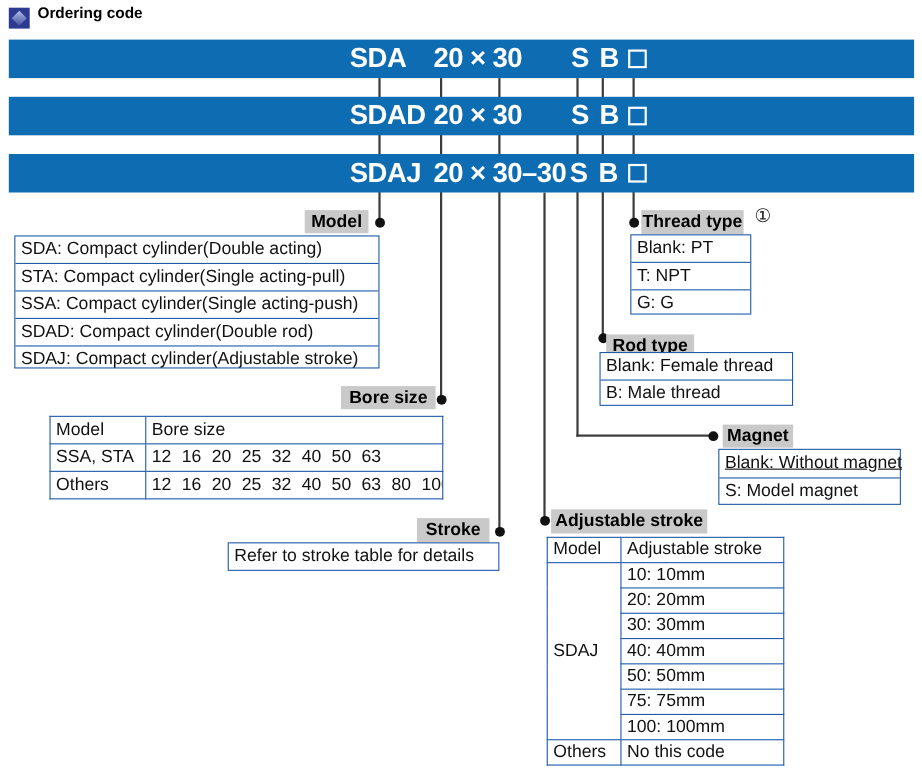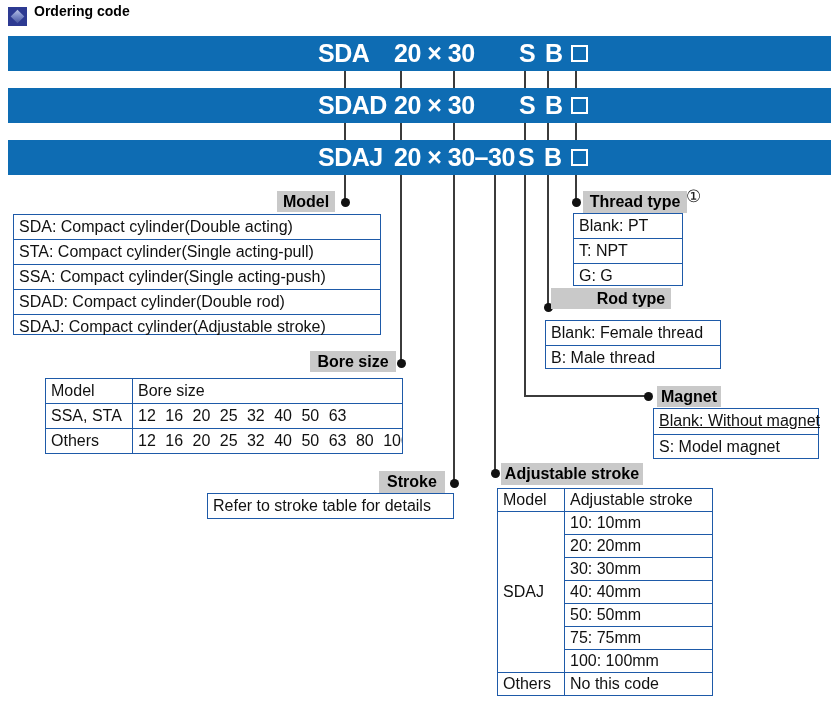--- a/index.html
+++ b/index.html
@@ -90,26 +90,26 @@
     <span class="pos-size">20 × 30–30</span>
     <span class="pos-s" style="left:510px;">S</span>
     <span class="pos-b" style="left:536px;">B</span>
     <div class="blank-box"></div>
   </div>
 
   <div class="chip" style="left:277px;top:191px;width:58px;height:21px;line-height:21px;">Model</div>
   <div class="chip" style="left:310px;top:351px;width:86px;height:21px;line-height:21px;">Bore size</div>
   <div class="chip" style="left:379px;top:471px;width:66px;height:23px;line-height:21px;">Stroke</div>
   <div class="chip" style="left:501px;top:463px;width:142px;height:22px;line-height:22px;">Adjustable stroke</div>
-  <div class="chip" style="left:583px;top:191px;width:104px;height:22px;line-height:22px;">Thread type</div>
+  <div class="chip" style="left:583px;top:191px;width:93px;height:22px;line-height:22px;">Thread type</div>
   <div class="note-circ" style="left:686px;top:186px;">①</div>
-  <div class="chip" style="left:551px;top:288px;width:80px;height:21px;line-height:21px;padding-left:40px;">Rod type</div>
+  <div class="chip" style="left:551px;top:304px;width:80px;height:21px;line-height:21px;">Rod type</div>
   <div class="chip" style="left:657px;top:386px;width:64px;height:21px;line-height:21px;">Magnet</div>
 
-  <div class="bluebox" style="left:13px;top:214px;width:368px;height:121px;">
+  <div class="bluebox" style="left:13px;top:214px;width:332px;height:121px;">
     <div class="row">SDA: Compact cylinder(Double acting)</div>
     <div class="row">STA: Compact cylinder(Single acting-pull)</div>
     <div class="row">SSA: Compact cylinder(Single acting-push)</div>
     <div class="row">SDAD: Compact cylinder(Double rod)</div>
     <div class="row">SDAJ: Compact cylinder(Adjustable stroke)</div>
   </div>
 
   <table class="dtab" style="left:45px;top:378px;width:358px;">
     <tbody>
         <tr style="height:25px;">

